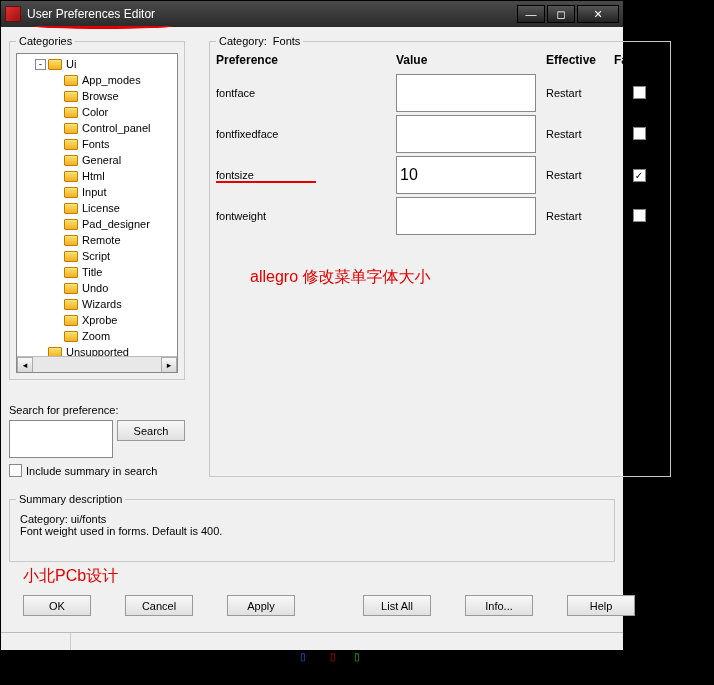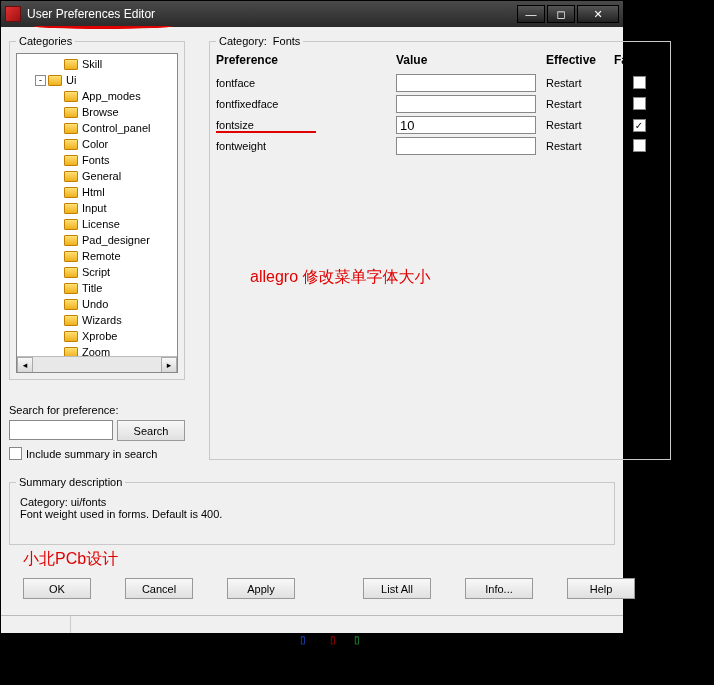--- a/index.html
+++ b/index.html
@@ -116,22 +116,22 @@
   cursor: pointer;
 }
 .h-scroll .track { flex: 1; background: #e8e8e8; }
 .search-section { margin-top: 24px; }
 .search-label { margin-bottom: 4px; }
 .search-row { display: flex; gap: 4px; }
 .text-input {
   border: 1px solid #888;
   background: #fff;
   height: 20px;
-  padding: 1px 3px;
-  font-size: 13px;
+  padding: 18px 3px;
+  font-size: 16px;
 }
 .search-input { width: 104px; }
 .btn {
   background: linear-gradient(#f8f8f8,#e0e0e0);
   border: 1px solid #999;
   height: 21px;
   min-width: 68px;
   font-size: 11px;
   cursor: pointer;
   padding: 0 8px;
@@ -214,27 +214,20 @@
 
   <div class="client">
     <div class="top-row">
       <div class="categories-box">
         <fieldset>
           <legend>Categories</legend>
           <div class="tree-container">
             <div class="tree" id="tree">
                 <div class="tree-row">
                   <span class="tree-spacer"></span>
-                  <span class="tree-spacer"></span>
-                  <span class="tree-notoggle"></span>
-                  <span class="folder-icon"></span>
-                  <span class="tree-label">Skill</span>
-                </div>
-                <div class="tree-row">
-                  <span class="tree-spacer"></span>
                   <span class="tree-toggle">-</span>
                   <span class="folder-icon"></span>
                   <span class="tree-label">Ui</span>
                 </div>
                 <div class="tree-row">
                   <span class="tree-spacer"></span>
                   <span class="tree-spacer"></span>
                   <span class="tree-notoggle"></span>
                   <span class="folder-icon"></span>
                   <span class="tree-label">App_modes</span>
@@ -244,28 +237,28 @@
                   <span class="tree-spacer"></span>
                   <span class="tree-notoggle"></span>
                   <span class="folder-icon"></span>
                   <span class="tree-label">Browse</span>
                 </div>
                 <div class="tree-row">
                   <span class="tree-spacer"></span>
                   <span class="tree-spacer"></span>
                   <span class="tree-notoggle"></span>
                   <span class="folder-icon"></span>
+                  <span class="tree-label">Color</span>
+                </div>
+                <div class="tree-row">
+                  <span class="tree-spacer"></span>
+                  <span class="tree-spacer"></span>
+                  <span class="tree-notoggle"></span>
+                  <span class="folder-icon"></span>
                   <span class="tree-label">Control_panel</span>
-                </div>
-                <div class="tree-row">
-                  <span class="tree-spacer"></span>
-                  <span class="tree-spacer"></span>
-                  <span class="tree-notoggle"></span>
-                  <span class="folder-icon"></span>
-                  <span class="tree-label">Color</span>
                 </div>
                 <div class="tree-row">
                   <span class="tree-spacer"></span>
                   <span class="tree-spacer"></span>
                   <span class="tree-notoggle"></span>
                   <span class="folder-icon"></span>
                   <span class="tree-label">Fonts</span>
                 </div>
                 <div class="tree-row">
                   <span class="tree-spacer"></span>

